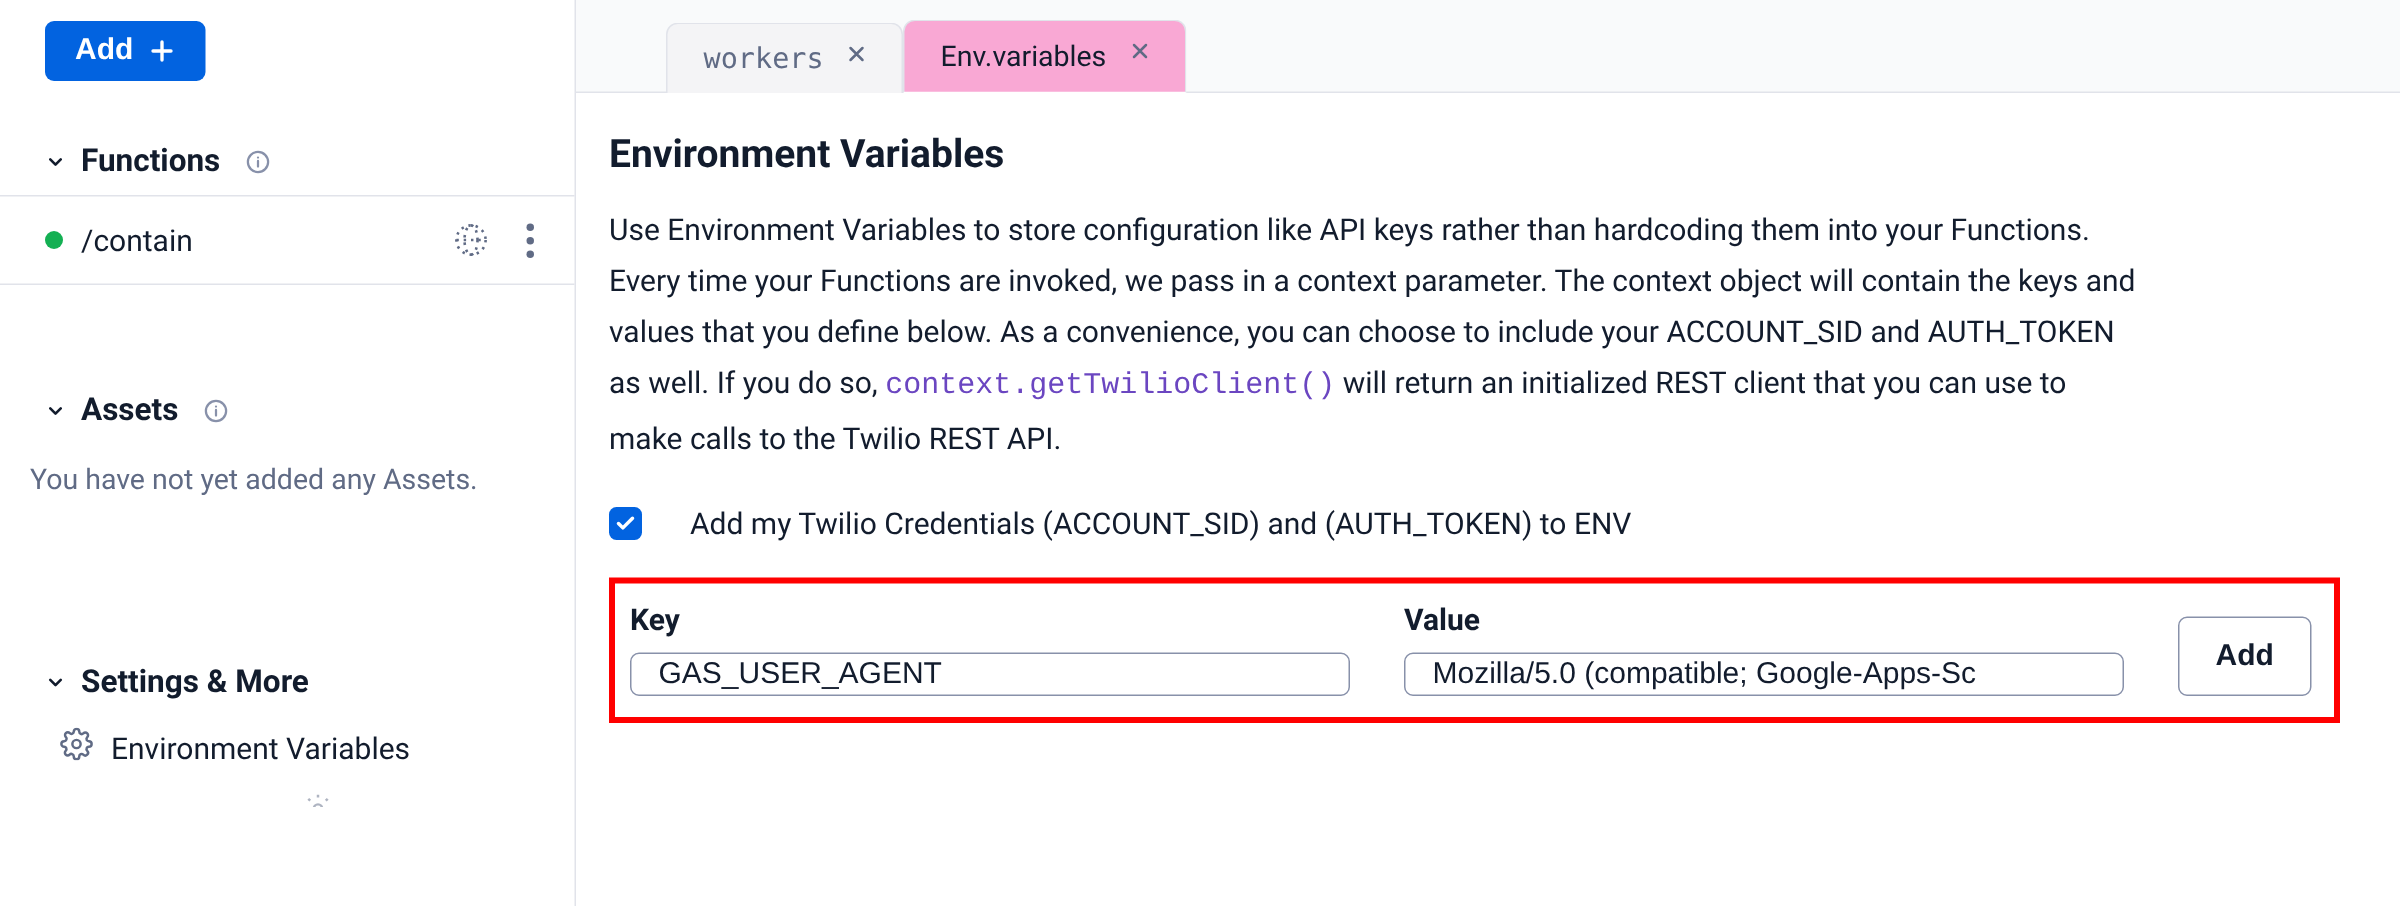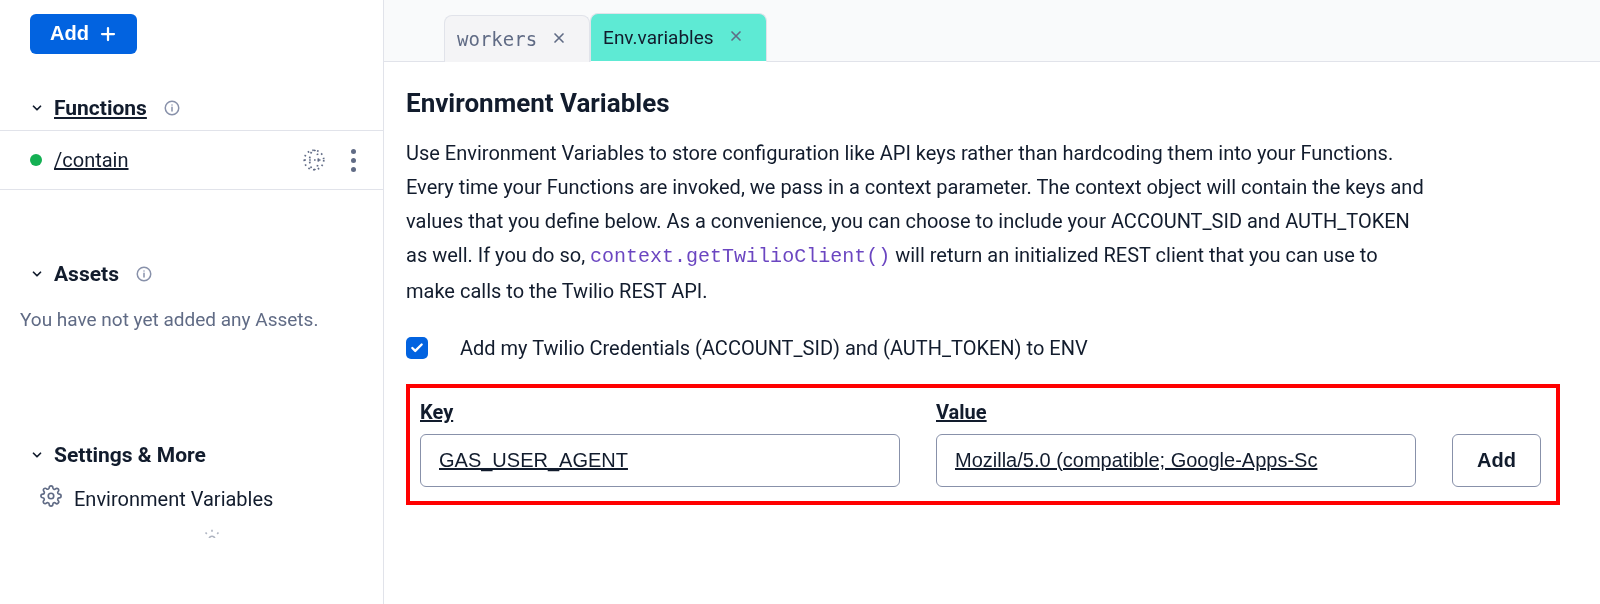--- a/index.html
+++ b/index.html
@@ -61,21 +61,21 @@
     .info-icon {
       display: inline-flex;
       align-items: center;
       justify-content: center;
       width: 18px; height: 18px;
       margin-left: 6px;
     }
     .info-icon svg circle { stroke: #8891aa; fill: none; }
     .info-icon svg path { stroke: #8891aa; }
 
-    .section.functions { margin-top: 30px; text-decoration: underline; }
+    .section.functions { margin-top: 30px; }
     .section.assets { margin-top: 60px; }
     .section.settings { margin-top: 100px; }
 
     
     .func-item {
       display: flex;
       align-items: center;
       padding: 14px 18px 14px 30px;
       border-top: 1px solid #e1e3ea;
       border-bottom: 1px solid #e1e3ea;
@@ -117,32 +117,32 @@
     .tab-bar {
       display: flex;
       align-items: flex-end;
       height: 62px;
       border-bottom: 1px solid #e1e3ea;
       background: #f9fafb;
       padding-left: 60px;
       gap: 0;
     }
     .tab {
-      display: flex; align-items: center; gap: 14px;
-      padding: 12px 22px 12px 12px;
+      display: flex; gap: 14px;
+      padding: 12px 22px 12px 24px;
       border: 1px solid #e1e3ea;
       border-bottom: none;
       border-top-left-radius: 8px;
       border-top-right-radius: 8px;
       background: #f4f4f6;
       position: relative;
       top: 1px;
       cursor: pointer;
     }
-    .tab.active { background: #5eead4; border-bottom: 1px solid #fff; }
+    .tab.active { background: #f9a8d4; border-bottom: 1px solid #fff; }
     .tab.inactive .tab-label { color: #606b85; font-family: "SFMono-Regular", Consolas, monospace; font-size: 19px; }
     .tab.active .tab-label { color: #121c2d; font-size: 19px; }
     .tab-close svg { stroke: #606b85; }
 
     
     .content { padding: 26px 40px 0 22px; overflow: hidden; }
     .page-title { font-size: 26px; font-weight: 700; margin-bottom: 18px; }
     .desc {
       font-size: 20px; line-height: 1.7; color: #121c2d;
       max-width: 1020px;
@@ -160,26 +160,26 @@
 
     
     .env-box {
       margin-top: 24px;
       border: 4px solid #ff0000;
       padding: 12px 14px 14px 10px;
       display: flex;
       align-items: flex-end;
       gap: 36px;
     }
-    .field { display: flex; flex-direction: column; gap: 10px; text-decoration: underline; }
+    .field { display: flex; flex-direction: column; gap: 10px; }
     .field-label { font-size: 20px; font-weight: 700; color: #121c2d; }
     .field input {
       border: 1px solid #8891aa;
       border-radius: 6px;
-      padding: 14px 18px;
+      padding: 2px 18px;
       font-size: 20px;
       color: #121c2d;
       outline: none;
       background: #fff;
     }
     .field.key input { width: 480px; }
     .field.value input { width: 480px; }
     .add-env {
       border: 1px solid #8891aa;
       background: #fff;

